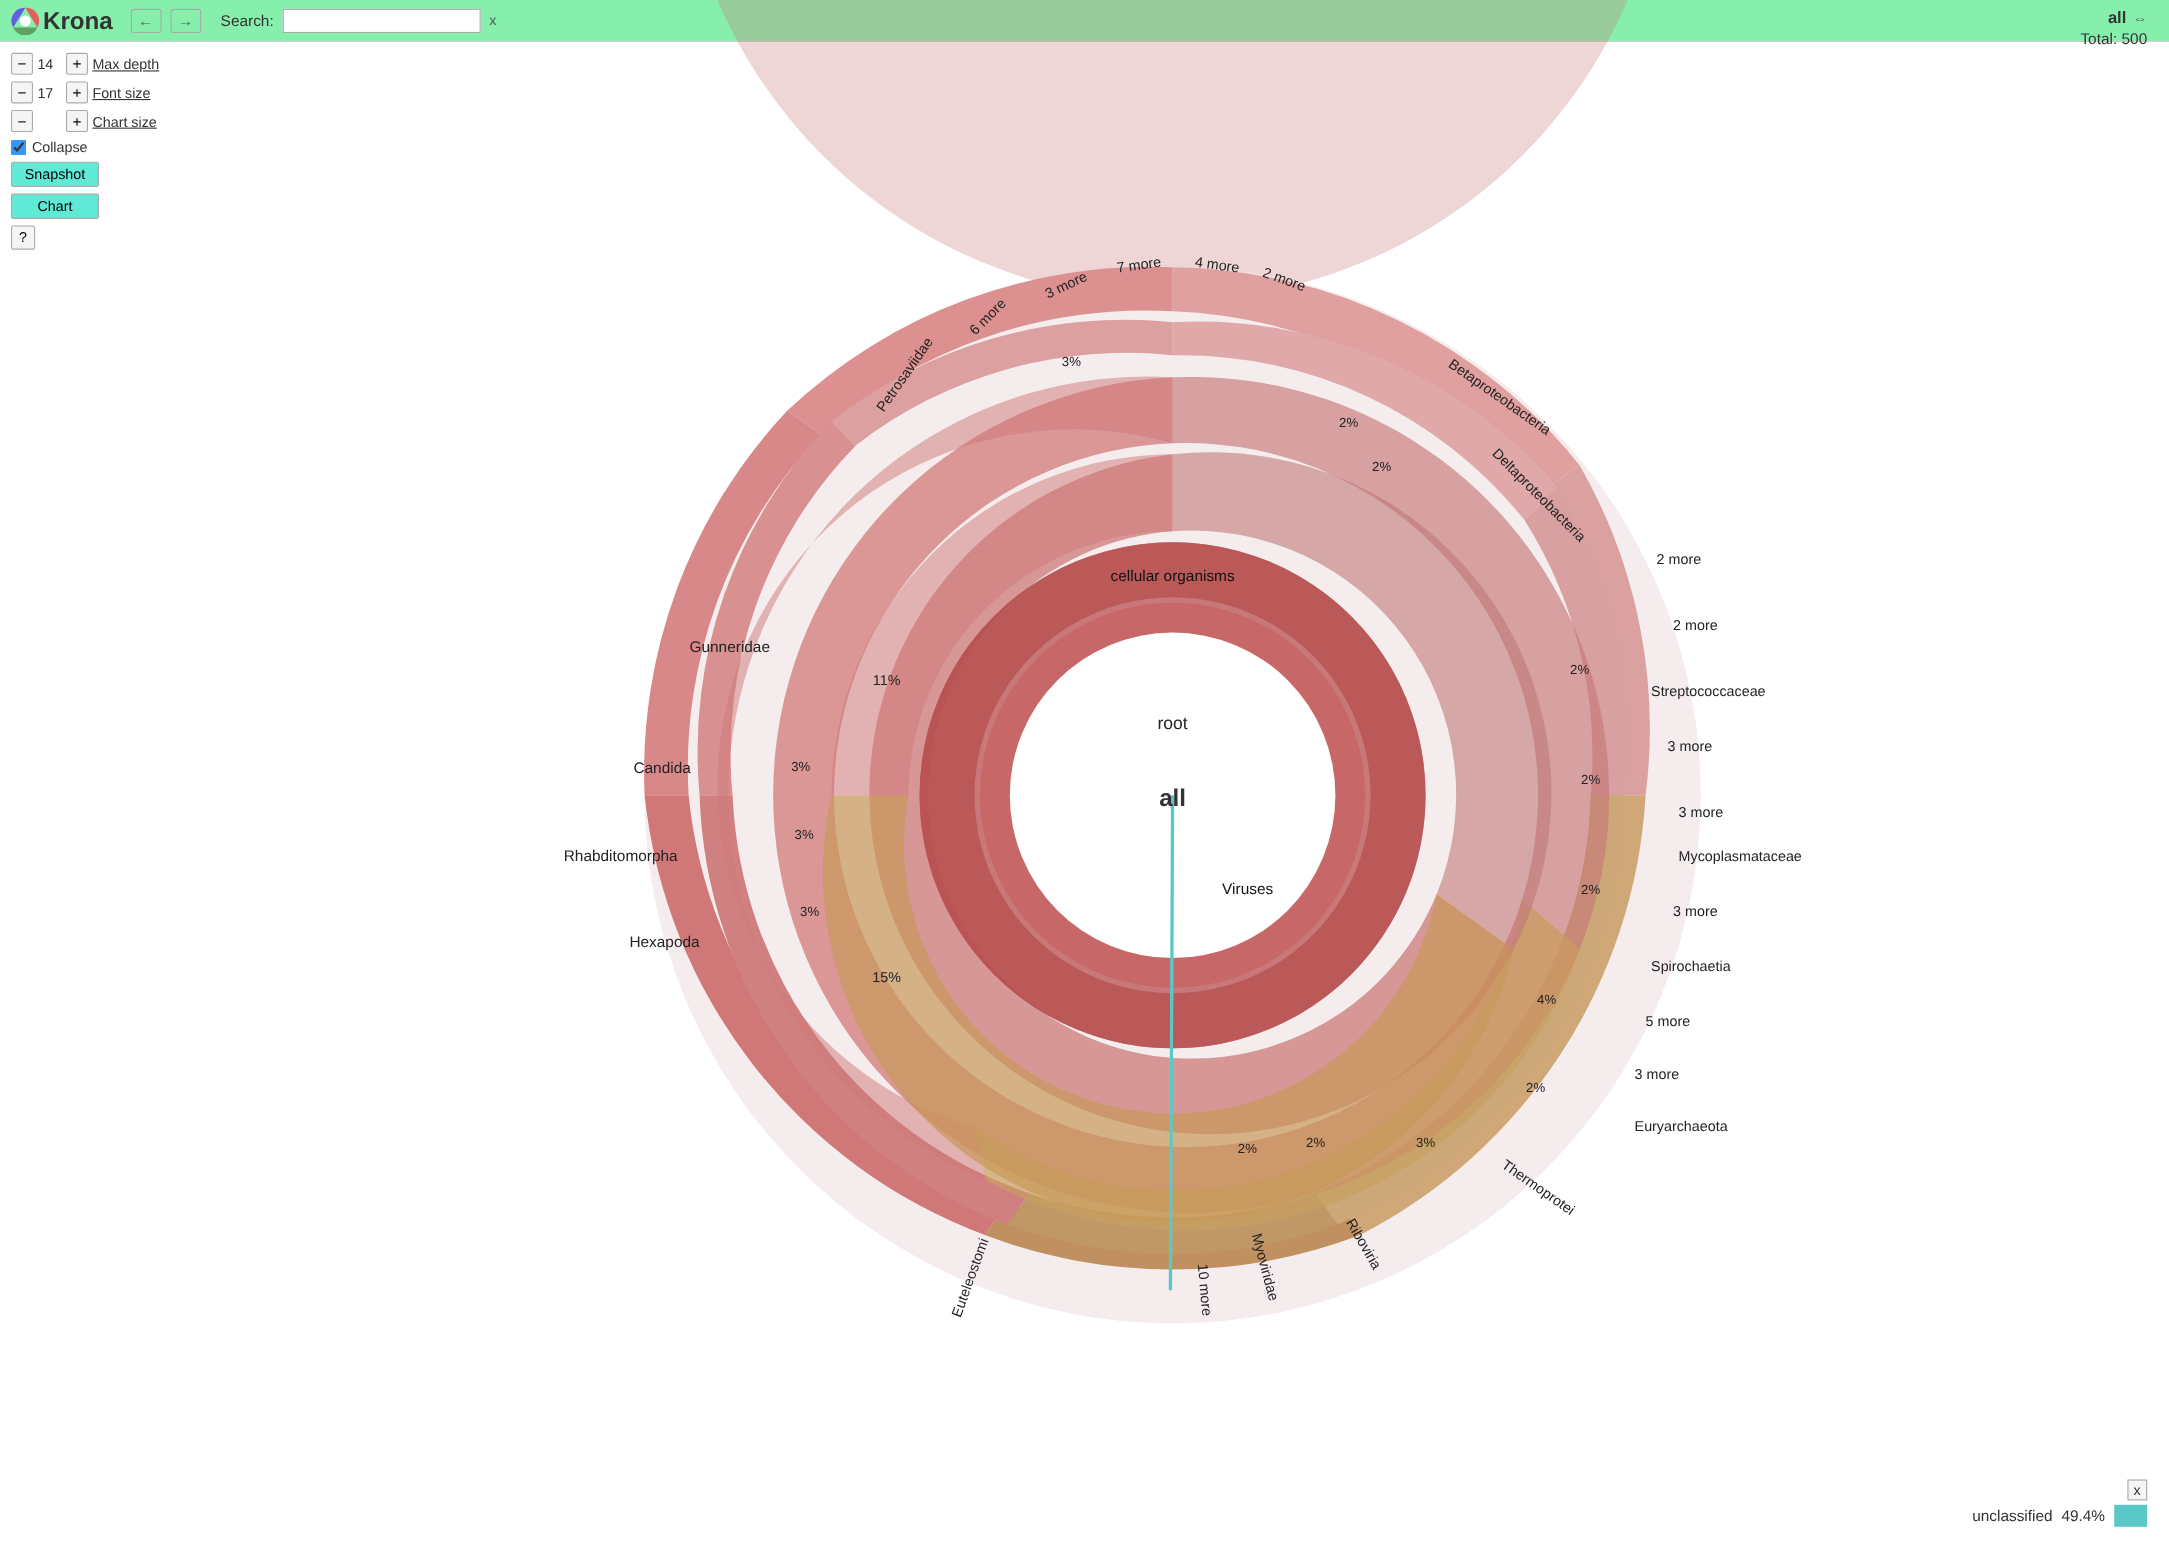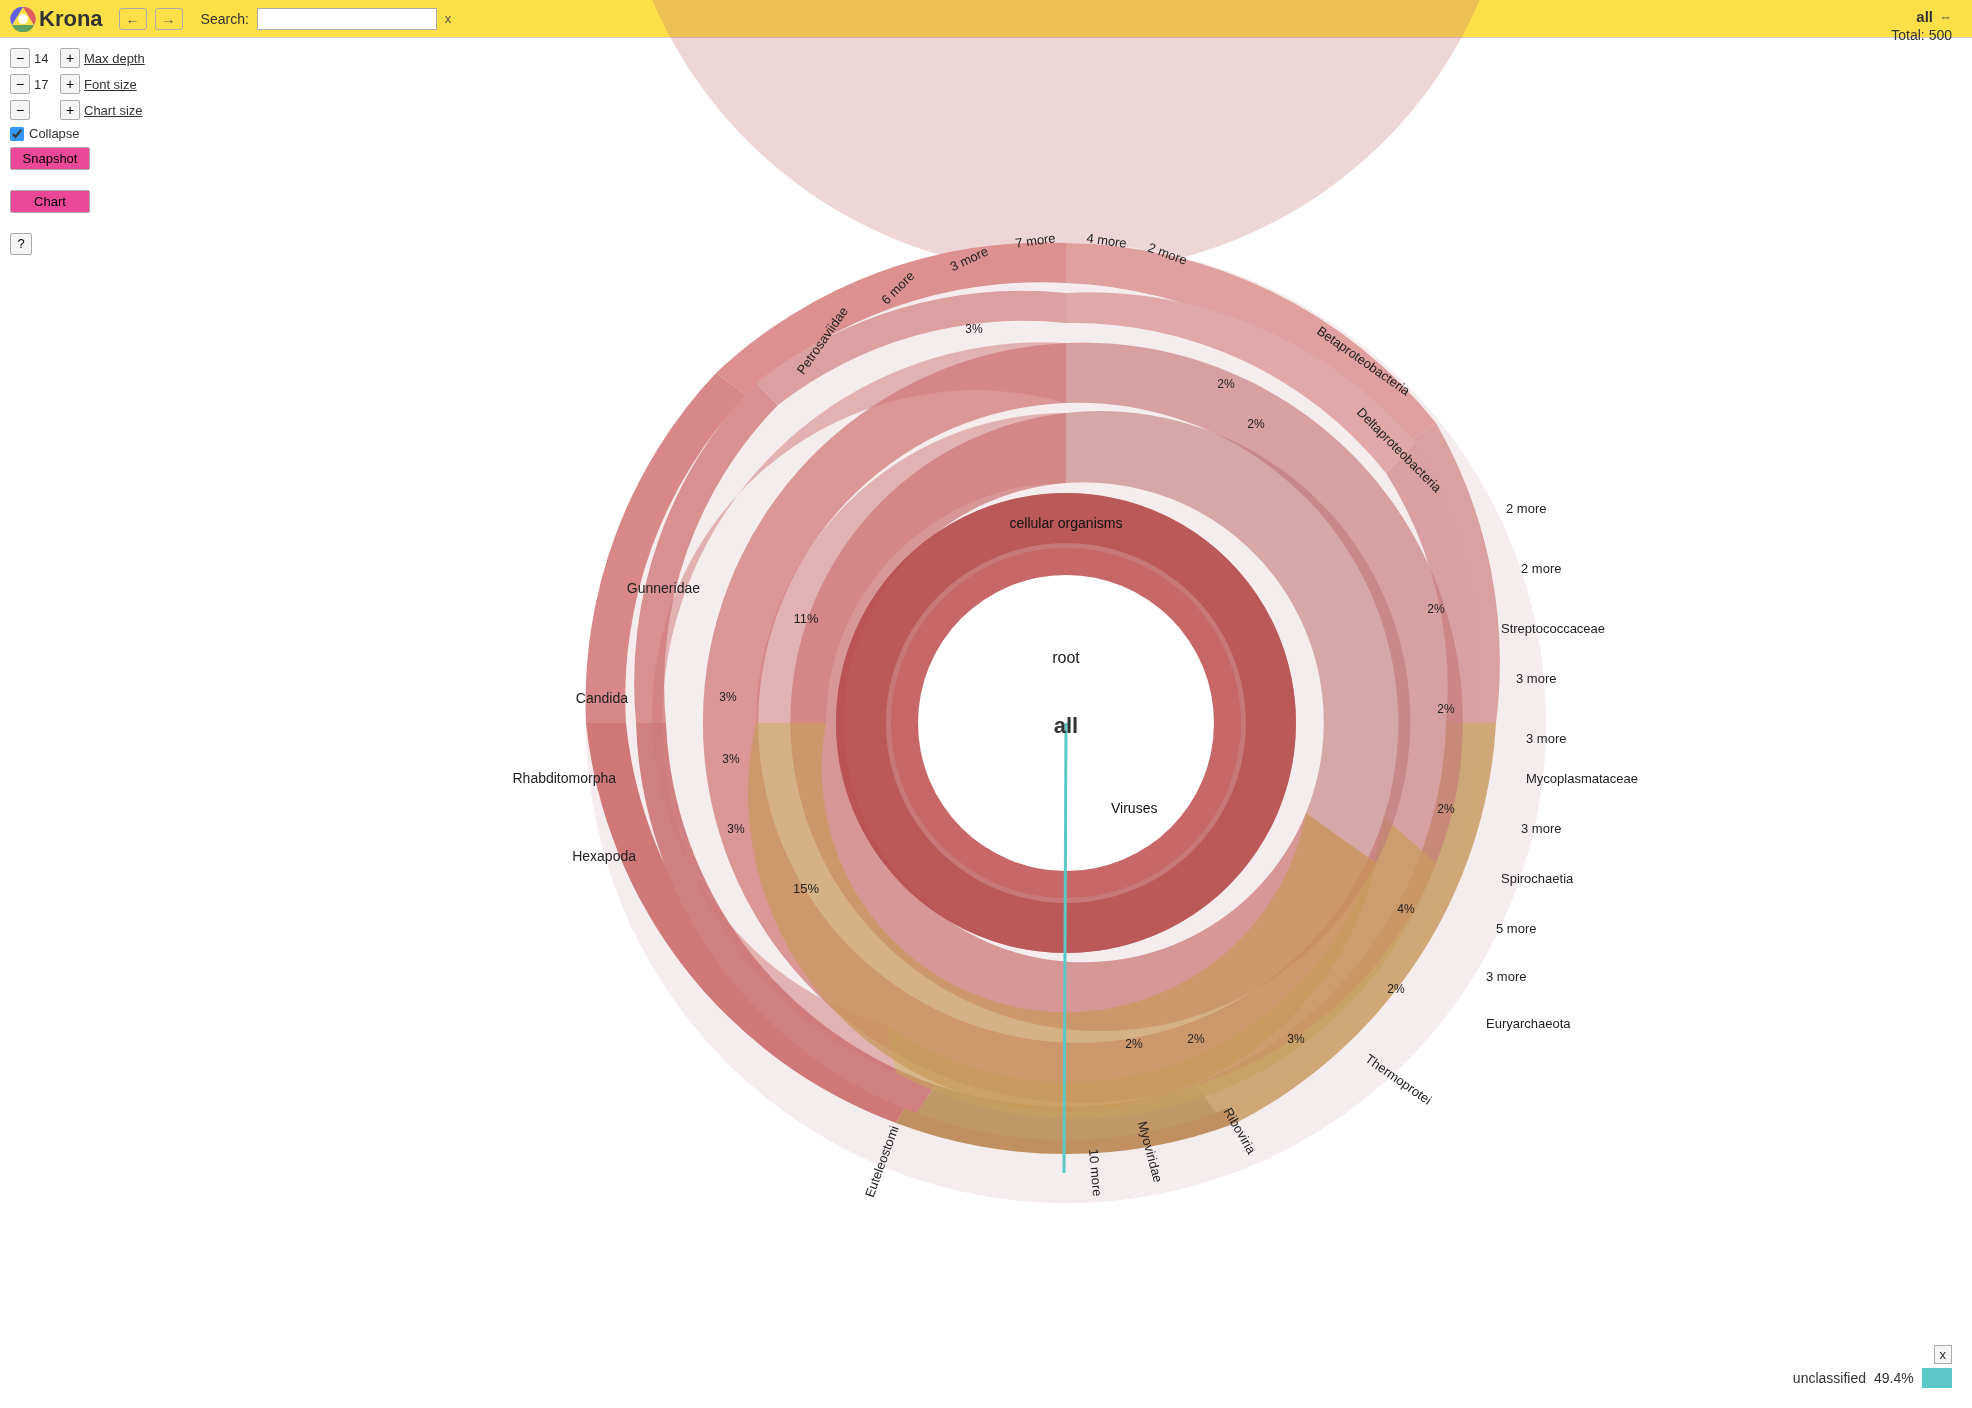--- a/index.html
+++ b/index.html
@@ -10,21 +10,21 @@
       height: 1408px;
       overflow: hidden;
       position: relative;
     }
 
     
     #header {
       position: absolute;
       top: 0; left: 0; right: 0;
       height: 38px;
-      background: #fde047;
+      background: #86efac;
       border-bottom: 1px solid #ccc;
       display: flex;
       align-items: center;
       padding: 0 10px;
       gap: 8px;
     }
     #logo {
       display: flex;
       align-items: center;
       gap: 3px;
@@ -139,25 +139,25 @@
     }
     .checkbox-label {
       font-size: 13px;
       color: #333;
     }
     .action-btn {
       display: block;
       width: 80px;
       padding: 3px 8px;
       border: 1px solid #aaa;
-      background: #ec4899;
+      background: #5eead4;
       font-size: 13px;
       cursor: pointer;
       border-radius: 2px;
-      margin-bottom: 20px;
+      margin-bottom: 6px;
       text-align: center;
     }
     .help-btn {
       display: inline-block;
       width: 22px;
       height: 22px;
       border: 1px solid #aaa;
       background: #f5f5f5;
       font-size: 13px;
       cursor: pointer;

